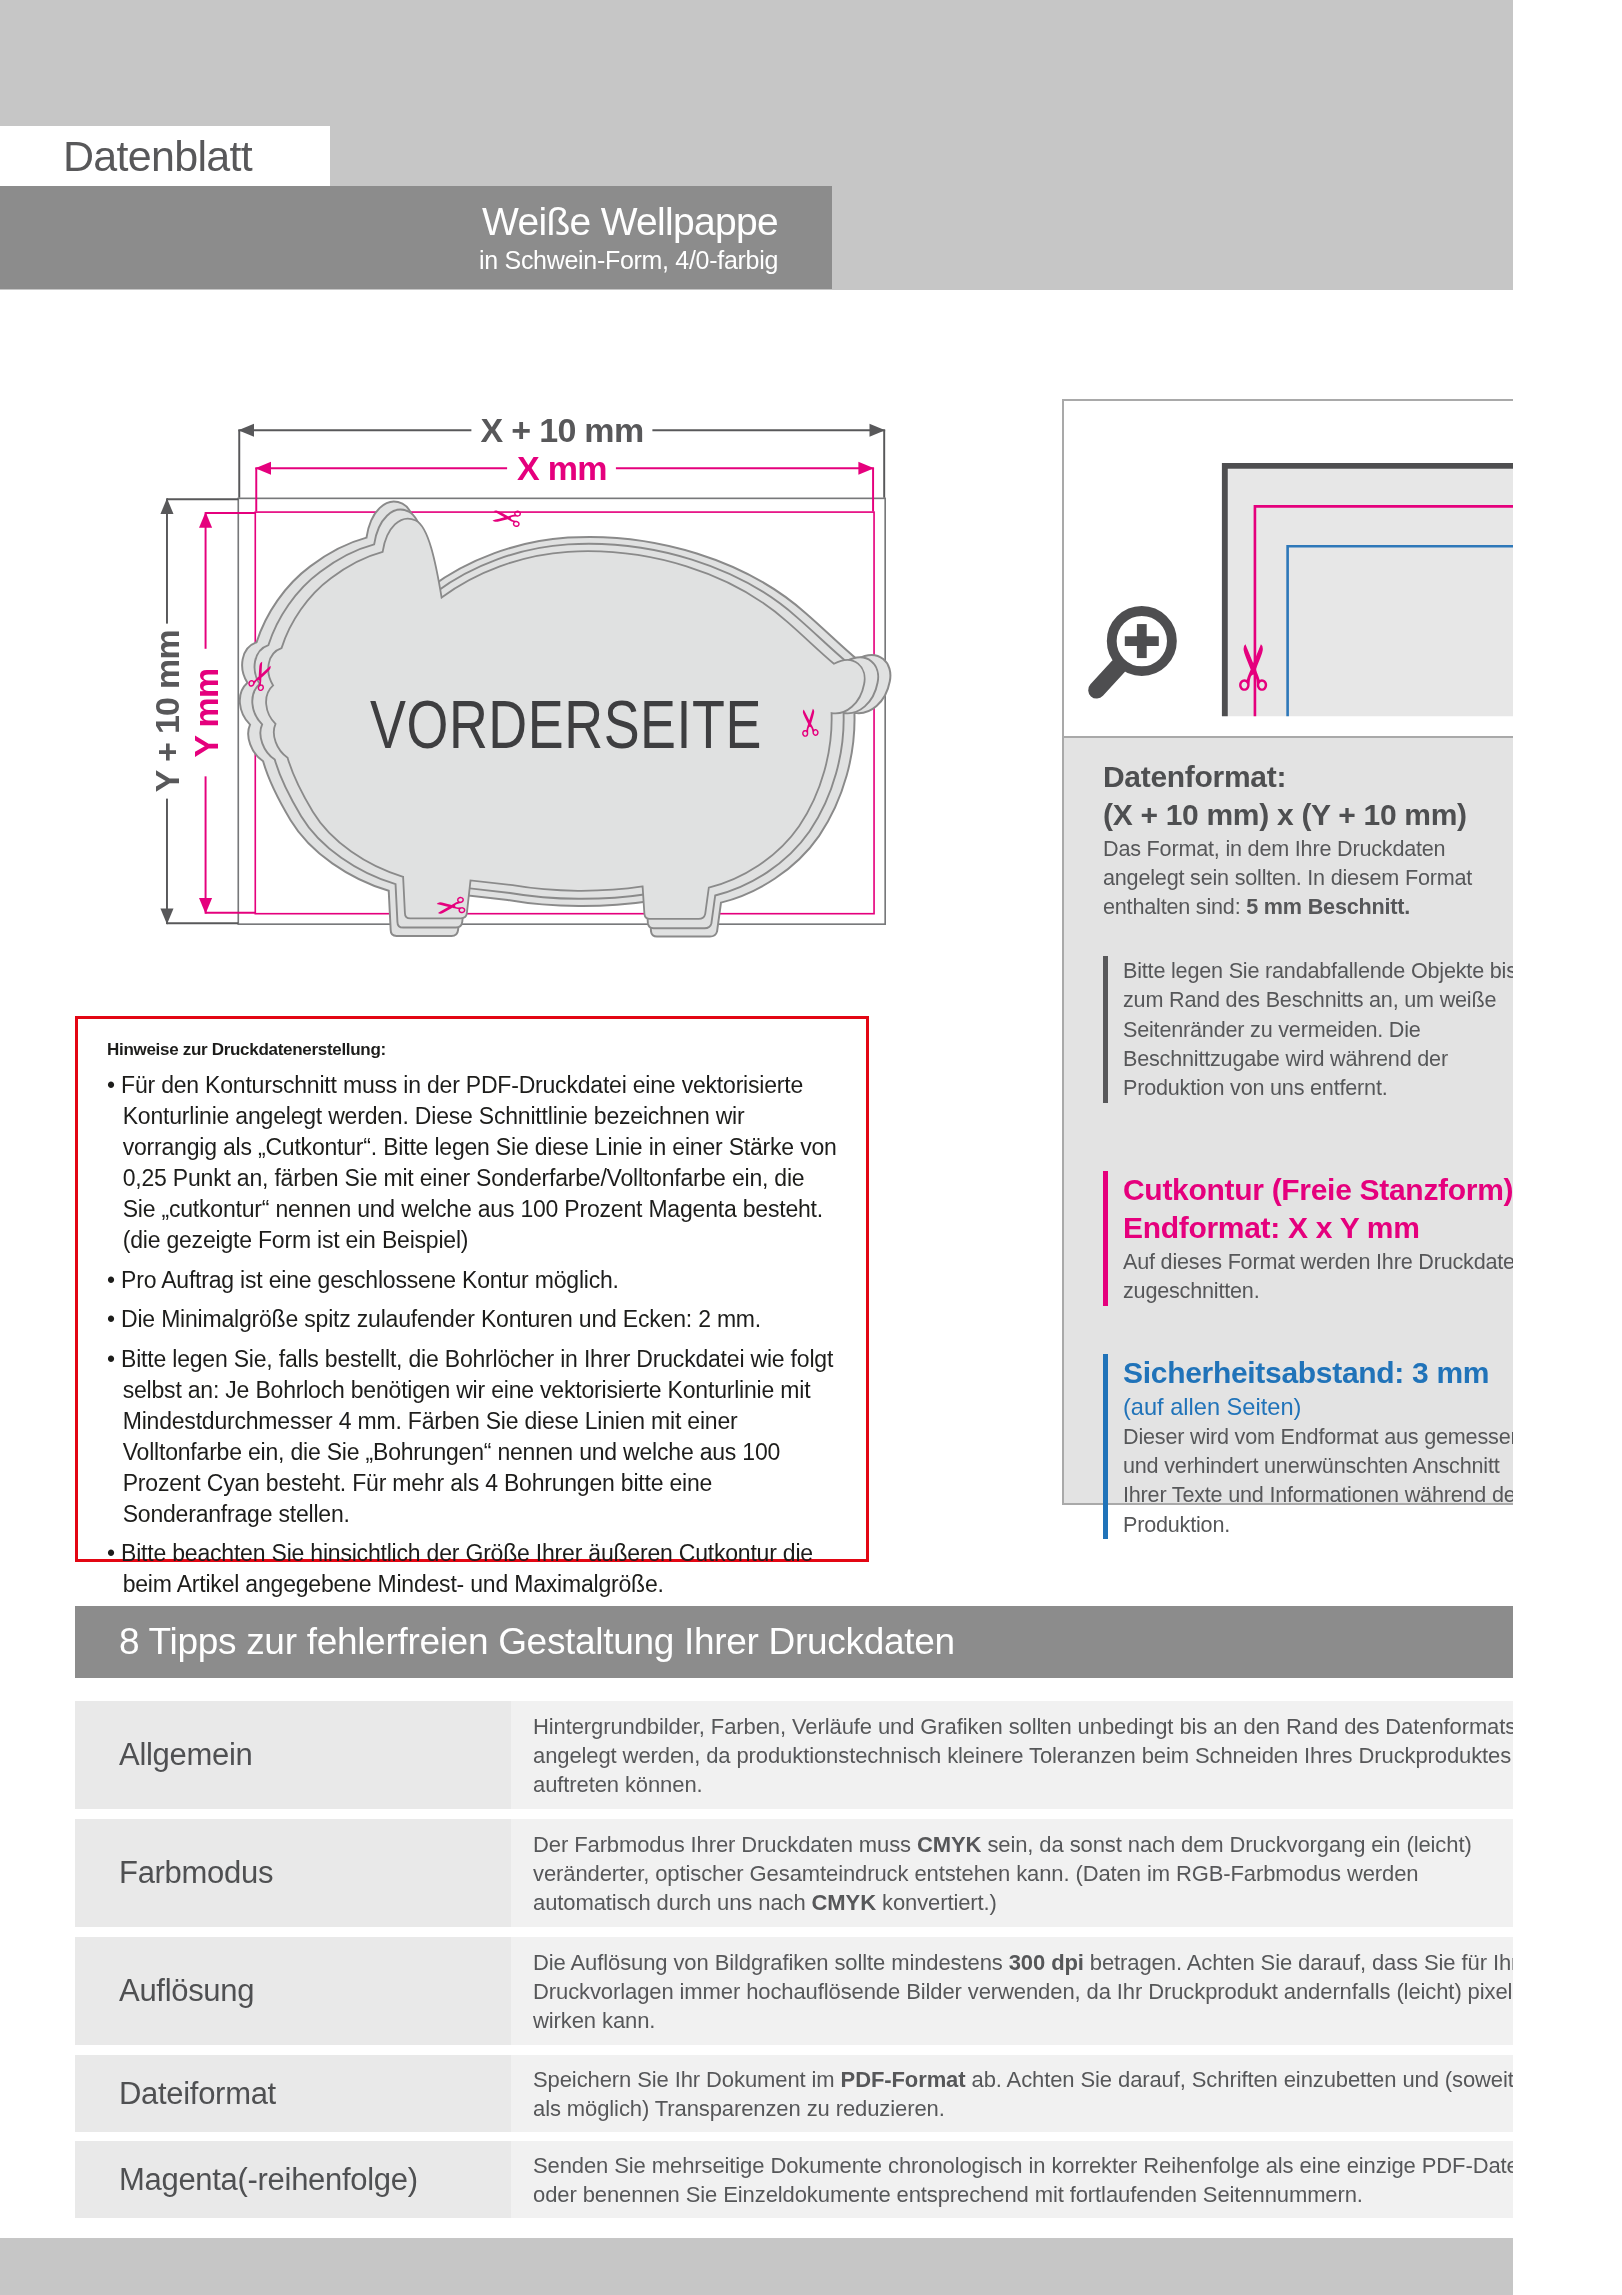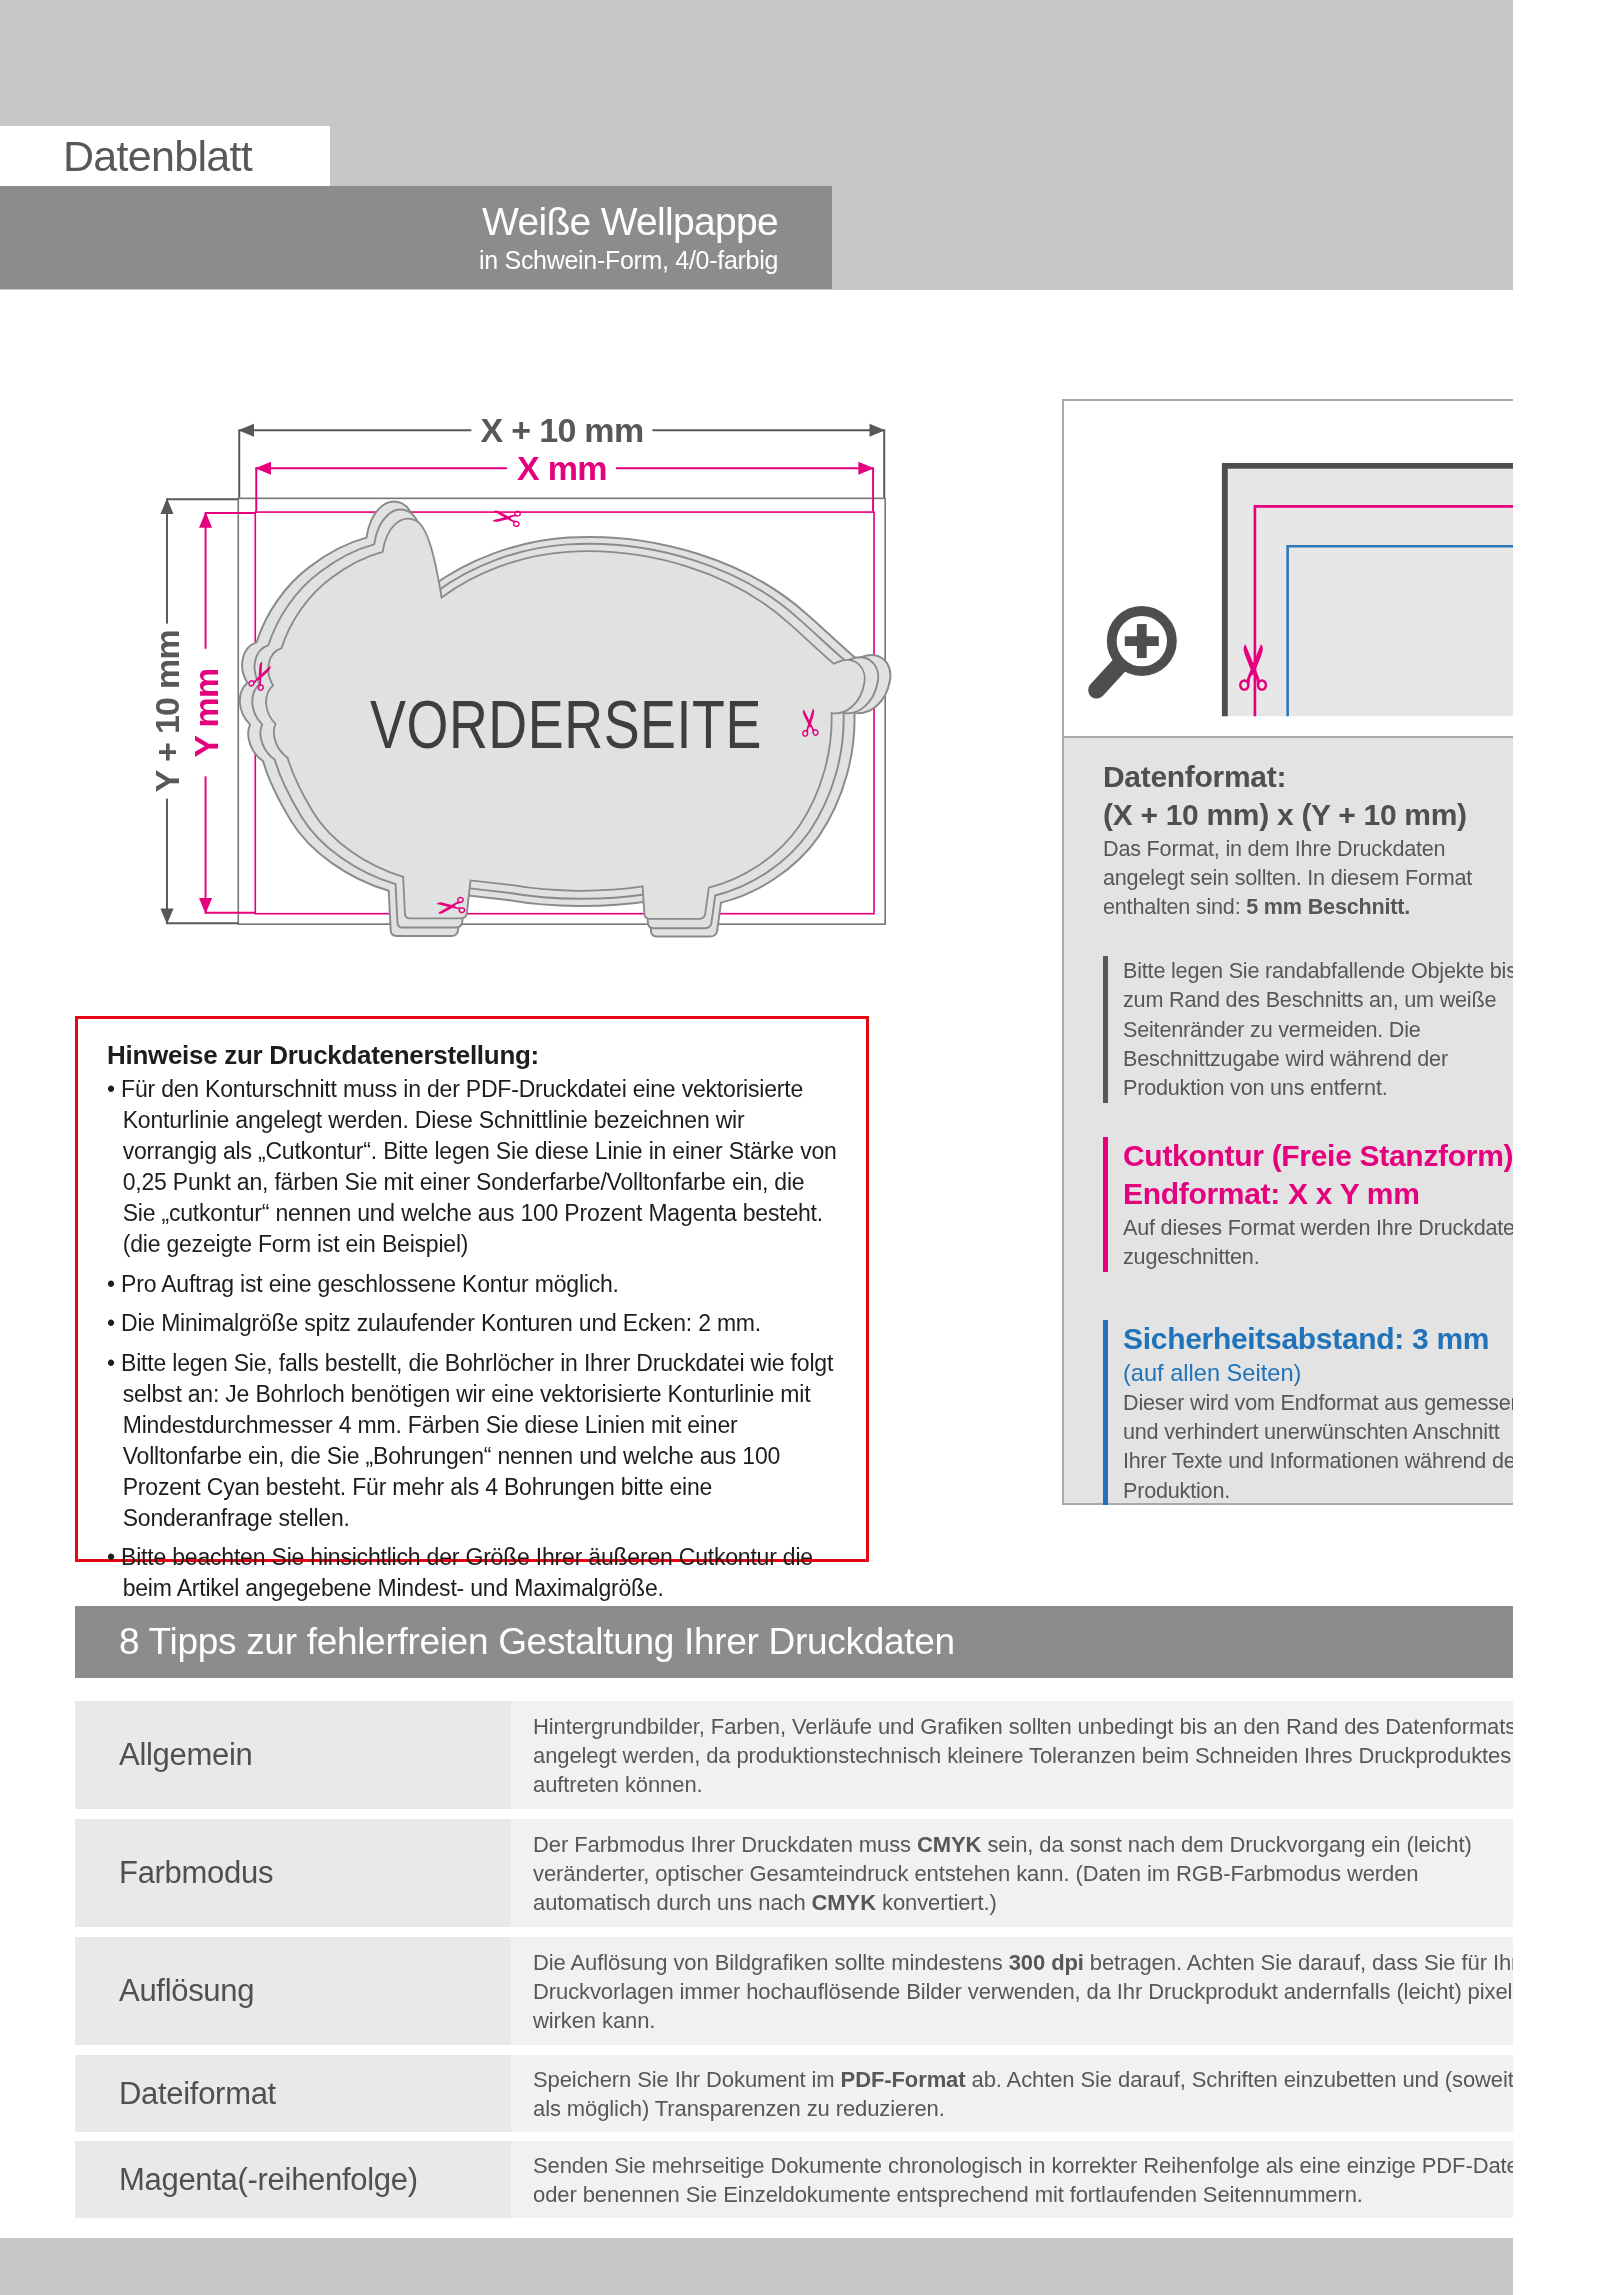--- a/index.html
+++ b/index.html
@@ -28,21 +28,21 @@
   .dim-dark { color:#58585a; }
   .dim-magenta { color:#e5007d; }
   .vorderseite { position:absolute; transform:translate(-50%,-50%) scaleX(0.78);
         font-size:69px; color:#3e3e40; letter-spacing:0.7px; white-space:nowrap; }
   .pig-scissor { position:absolute; font-family:"DejaVu Sans",sans-serif; color:#e5007d;
         font-size:37px; line-height:37px; }
 
   
   .hinweise { left:75px; top:1016px; width:794px; height:546px; border:3.3px solid #e30613;
         background:#fff; padding:21px 29px; color:#1d1d1b; }
-  .hinweise h3 { font-size:26px; font-weight:bold; margin-bottom:3px; letter-spacing:-0.3px; }
+  .hinweise h3 { font-size:17px; font-weight:bold; margin-bottom:10px; letter-spacing:-0.3px; }
   .hinweise li { list-style:none; font-size:23px; line-height:31px; letter-spacing:-0.2px;
         padding-left:15.7px; text-indent:-15.7px; margin-bottom:8.5px; }
   .hinweise li:before { content:"• "; }
 
   
   .detail-box { left:1062px; top:399px; width:497px; height:339px; background:#fff;
         border:2px solid #a9a9a9; }
   .info-panel { left:1062px; top:738px; width:497px; height:767px; background:#e3e3e3;
         border:2px solid #a9a9a9; border-top:none; padding:19.6px 26px 0 39px; color:#565759; }
   .info-panel .sec { margin-bottom:0; }
@@ -199,21 +199,21 @@
 
   <div class="abs info-panel">
     <div class="sec">
       <h4>Datenformat:</h4>
       <h4>(X + 10 mm) x (Y + 10 mm)</h4>
       <p>Das Format, in dem Ihre Druckdaten angelegt sein sollten. In diesem Format enthalten sind: <b>5 mm Beschnitt.</b></p>
     </div>
     <div class="sec bar-sec" style="margin-top:34px;">
       <p>Bitte legen Sie randabfallende Objekte bis zum Rand des Beschnitts an, um weiße Seitenränder zu vermeiden. Die Beschnittzugabe wird während der Produktion von uns entfernt.</p>
     </div>
-    <div class="sec bar-sec magenta" style="margin-top:34px;">
+    <div class="sec bar-sec magenta" style="margin-top:68px;">
       <h4 class="magenta">Cutkontur (Freie Stanzform)</h4>
       <h4 class="magenta">Endformat: X x Y mm</h4>
       <p>Auf dieses Format werden Ihre Druckdaten zugeschnitten.</p>
     </div>
     <div class="sec bar-sec blue" style="margin-top:48px;">
       <h4 class="blue">Sicherheitsabstand: 3 mm</h4>
       <div class="sub blue">(auf allen Seiten)</div>
       <p>Dieser wird vom Endformat aus gemessen und verhindert unerwünschten Anschnitt Ihrer Texte und Informationen während der Produktion.</p>
     </div>
   </div>

